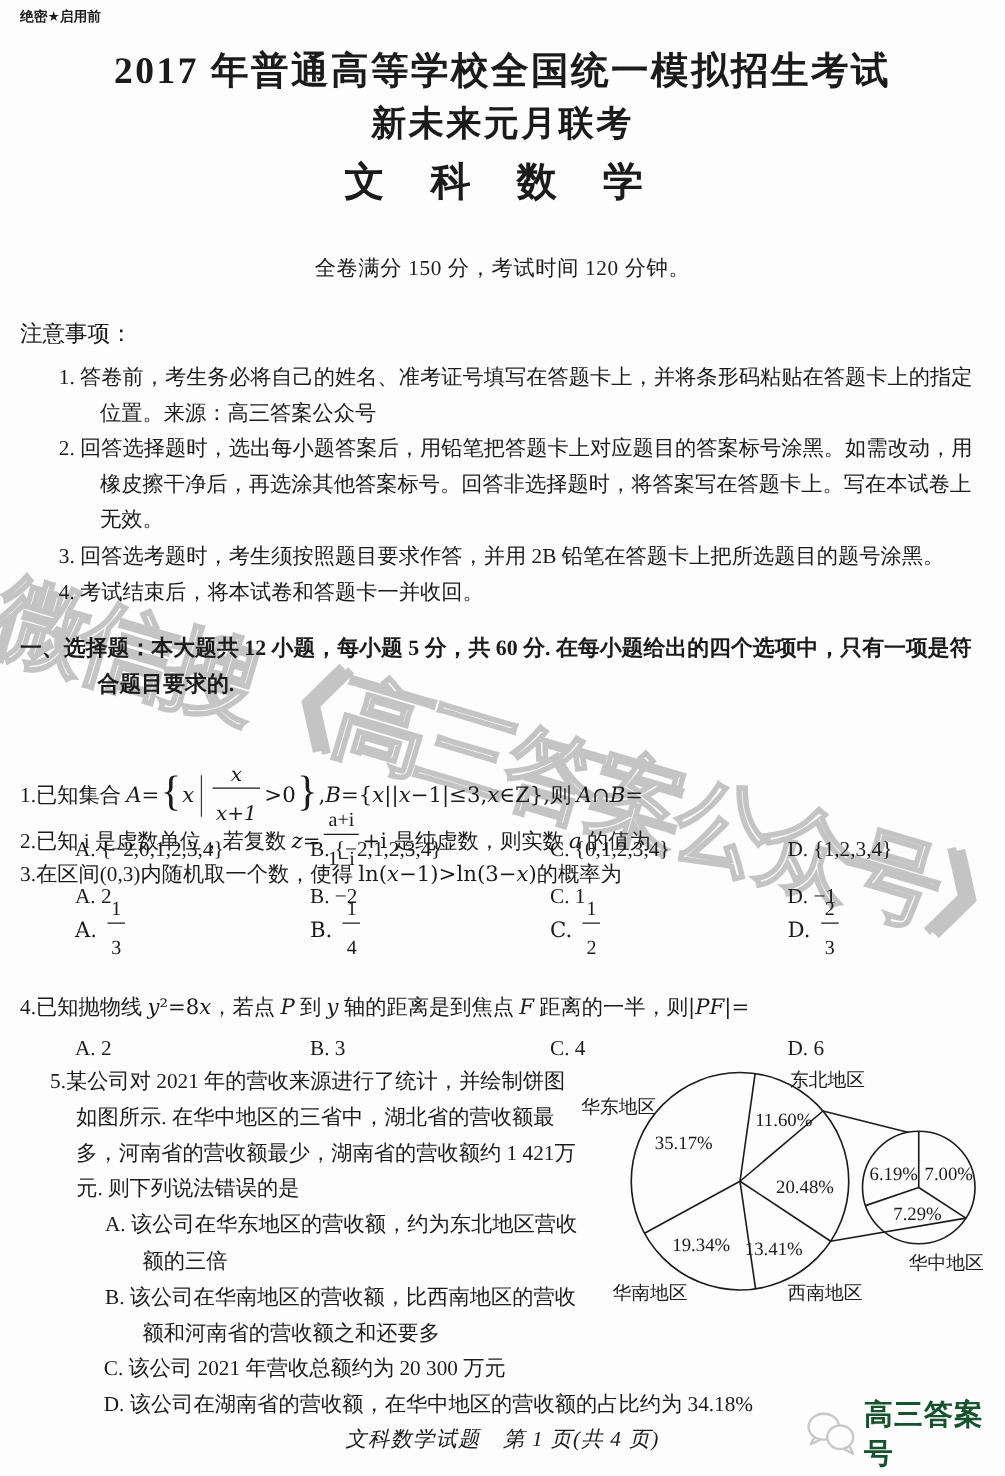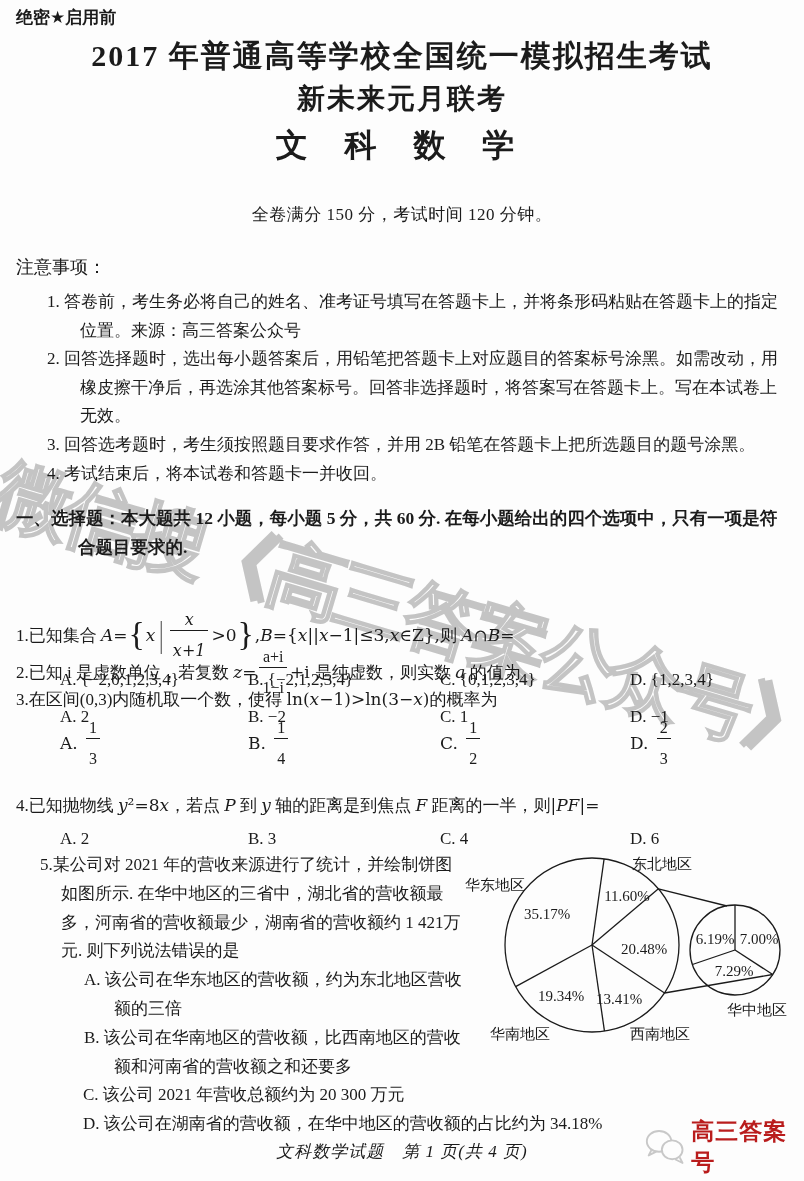--- a/index.html
+++ b/index.html
@@ -5,21 +5,21 @@
   html,body{margin:0;padding:0;background:#e8e8e8;}
   .page{
     position:relative;width:804px;height:1181px;margin:0 auto;
     background:#fdfdfd;color:#1b1b1b;overflow:hidden;
     font-family:"Liberation Serif","DejaVu Serif",serif;font-size:17px;
   }
   .hei{font-family:"Liberation Sans","DejaVu Sans",sans-serif;}
   .abs{position:absolute;}
   .center{left:0;right:0;text-align:center;}
 
-  .classification{left:16px;top:6px;font-weight:700;font-size:17px;}
+  .classification{left:16px;top:6px;font-weight:700;font-size:11px;}
   .title1{top:36px;font-size:30px;font-weight:600;letter-spacing:2px;}
   .title2{top:80px;font-size:28px;font-weight:600;letter-spacing:2px;}
   .subject{top:124px;font-size:32px;font-weight:800;letter-spacing:14px;}
   .exam-info{top:203px;font-size:17px;letter-spacing:.5px;}
 
   .notice-head{left:16px;top:255px;font-size:18px;font-weight:400;}
   .notice-list{left:16px;top:288px;width:774px;line-height:28.6px;}
   .notice-item{padding-left:64px;text-indent:-33px;}
 
   .section-head{left:16px;top:504px;width:776px;font-size:17.5px;font-weight:800;
@@ -56,21 +56,21 @@
 
   .watermark{
     left:12px;top:442px;z-index:0;pointer-events:none;white-space:nowrap;
     font-size:76px;font-weight:700;letter-spacing:-5px;
     transform:rotate(16.5deg);transform-origin:left top;
     color:transparent;-webkit-text-stroke:2px #b7b7b7;opacity:.8;
   }
   .content{position:relative;z-index:1;}
 
   .logo{left:644px;top:1116px;display:flex;align-items:center;gap:4px;color:#bdbdbd;}
-  .logo-text{font-size:23px;font-weight:700;letter-spacing:1px;color:#b91c1c;}
+  .logo-text{font-size:23px;font-weight:700;letter-spacing:1px;color:#14532d;}
 </style>
 </head>
 <body>
 
 <div class="page">
 
   <div class="abs watermark">微信搜《高三答案公众号》</div>
 
   <div class="content">
 

